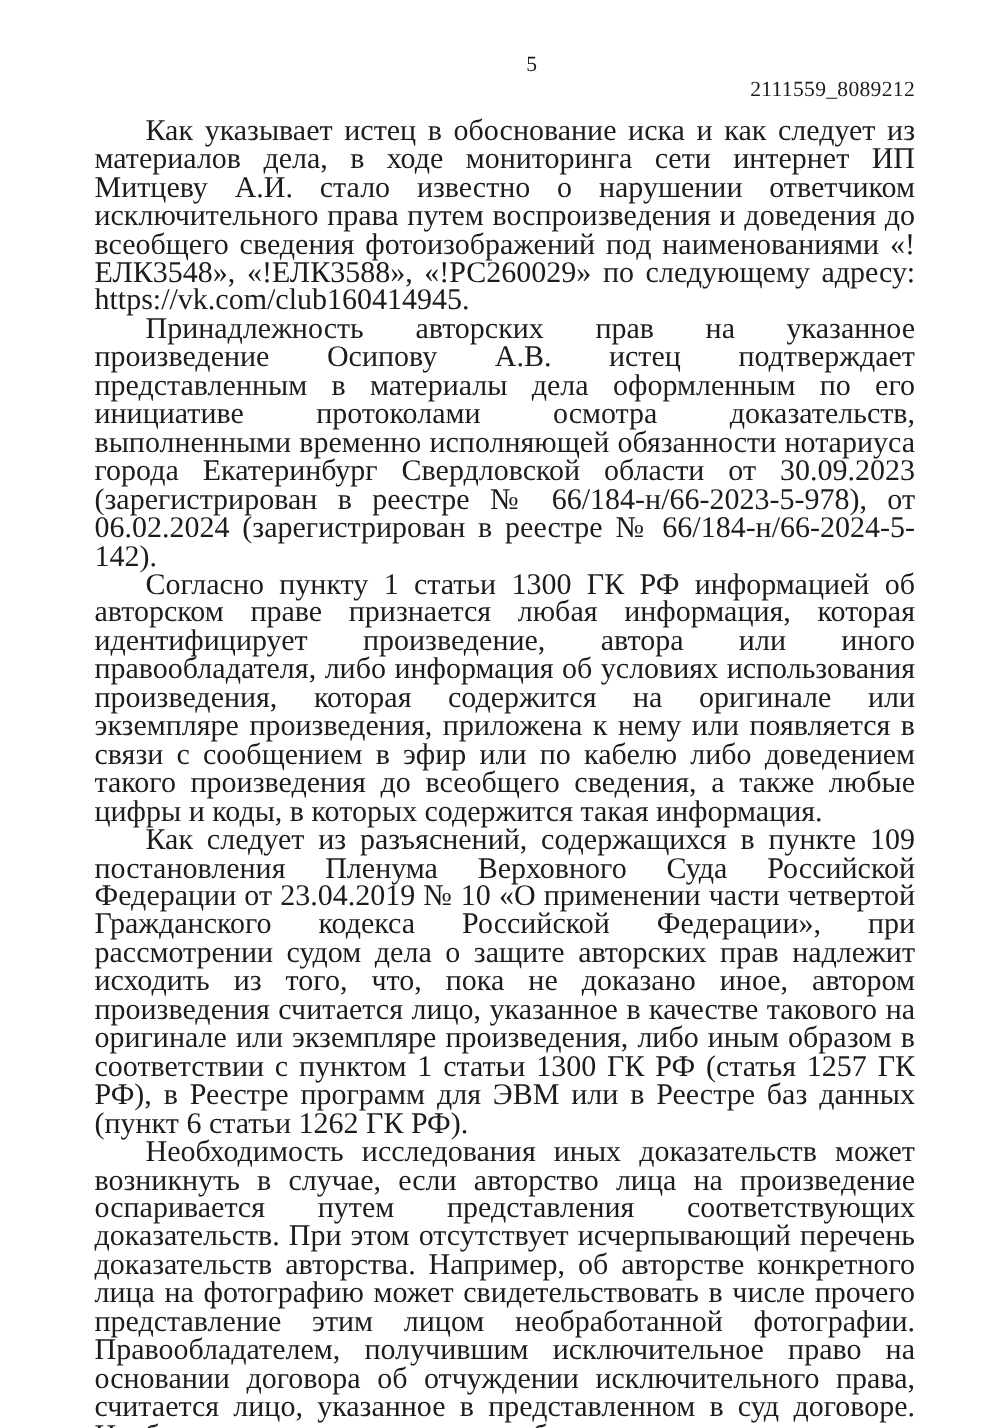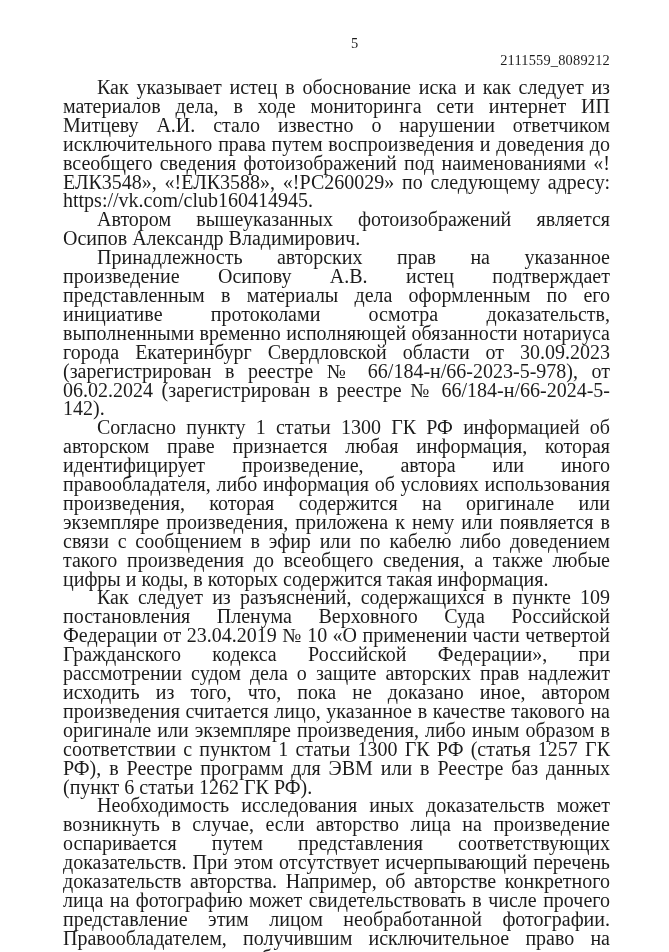--- a/index.html
+++ b/index.html
@@ -58,20 +58,19 @@
 
 <div class="page">
 
   <header class="page-header">
     <span class="page-number">5</span>
     <span class="doc-id">2111559_8089212</span>
   </header>
 
   <main class="body-text">
     <p>Как указывает истец в обоснование иска и как следует из материалов дела, в ходе мониторинга сети интернет ИП Митцеву А.И. стало известно о нарушении ответчиком исключительного права путем воспроизведения и доведения до всеобщего сведения фотоизображений под наименованиями «!ЕЛК3548», «!ЕЛК3588», «!РС260029» по следующему адресу: https://vk.com/club160414945.</p>
-    <p>Автором вышеуказанных фотоизображений является Осипов Александр Владимирович.</p>
     <p>Принадлежность авторских прав на указанное произведение Осипову А.В. истец подтверждает представленным в материалы дела оформленным по его инициативе протоколами осмотра доказательств, выполненными временно исполняющей обязанности нотариуса города Екатеринбург Свердловской области от 30.09.2023 (зарегистрирован в реестре № 66/184-н/66-2023-5-978), от 06.02.2024 (зарегистрирован в реестре № 66/184-н/66-2024-5-142).</p>
     <p>Согласно пункту 1 статьи 1300 ГК РФ информацией об авторском праве признается любая информация, которая идентифицирует произведение, автора или иного правообладателя, либо информация об условиях использования произведения, которая содержится на оригинале или экземпляре произведения, приложена к нему или появляется в связи с сообщением в эфир или по кабелю либо доведением такого произведения до всеобщего сведения, а также любые цифры и коды, в которых содержится такая информация.</p>
     <p>Как следует из разъяснений, содержащихся в пункте 109 постановления Пленума Верховного Суда Российской Федерации от 23.04.2019 № 10 «О применении части четвертой Гражданского кодекса Российской Федерации», при рассмотрении судом дела о защите авторских прав надлежит исходить из того, что, пока не доказано иное, автором произведения считается лицо, указанное в качестве такового на оригинале или экземпляре произведения, либо иным образом в соответствии с пунктом 1 статьи 1300 ГК РФ (статья 1257 ГК РФ), в Реестре программ для ЭВМ или в Реестре баз данных (пункт 6 статьи 1262 ГК РФ).</p>
     <p class="continued">Необходимость исследования иных доказательств может возникнуть в случае, если авторство лица на произведение оспаривается путем представления соответствующих доказательств. При этом отсутствует исчерпывающий перечень доказательств авторства. Например, об авторстве конкретного лица на фотографию может свидетельствовать в числе прочего представление этим лицом необработанной фотографии. Правообладателем, получившим исключительное право на основании договора об отчуждении исключительного права, считается лицо, указанное в представленном в суд договоре. Необходимость исследования обстоятельств возникновения авторского права и перехода этого права к правопредшественнику истца отсутствует, если право истца не оспаривается при представлении</p>
   </main>
 
 </div>
 
 </body></html>

